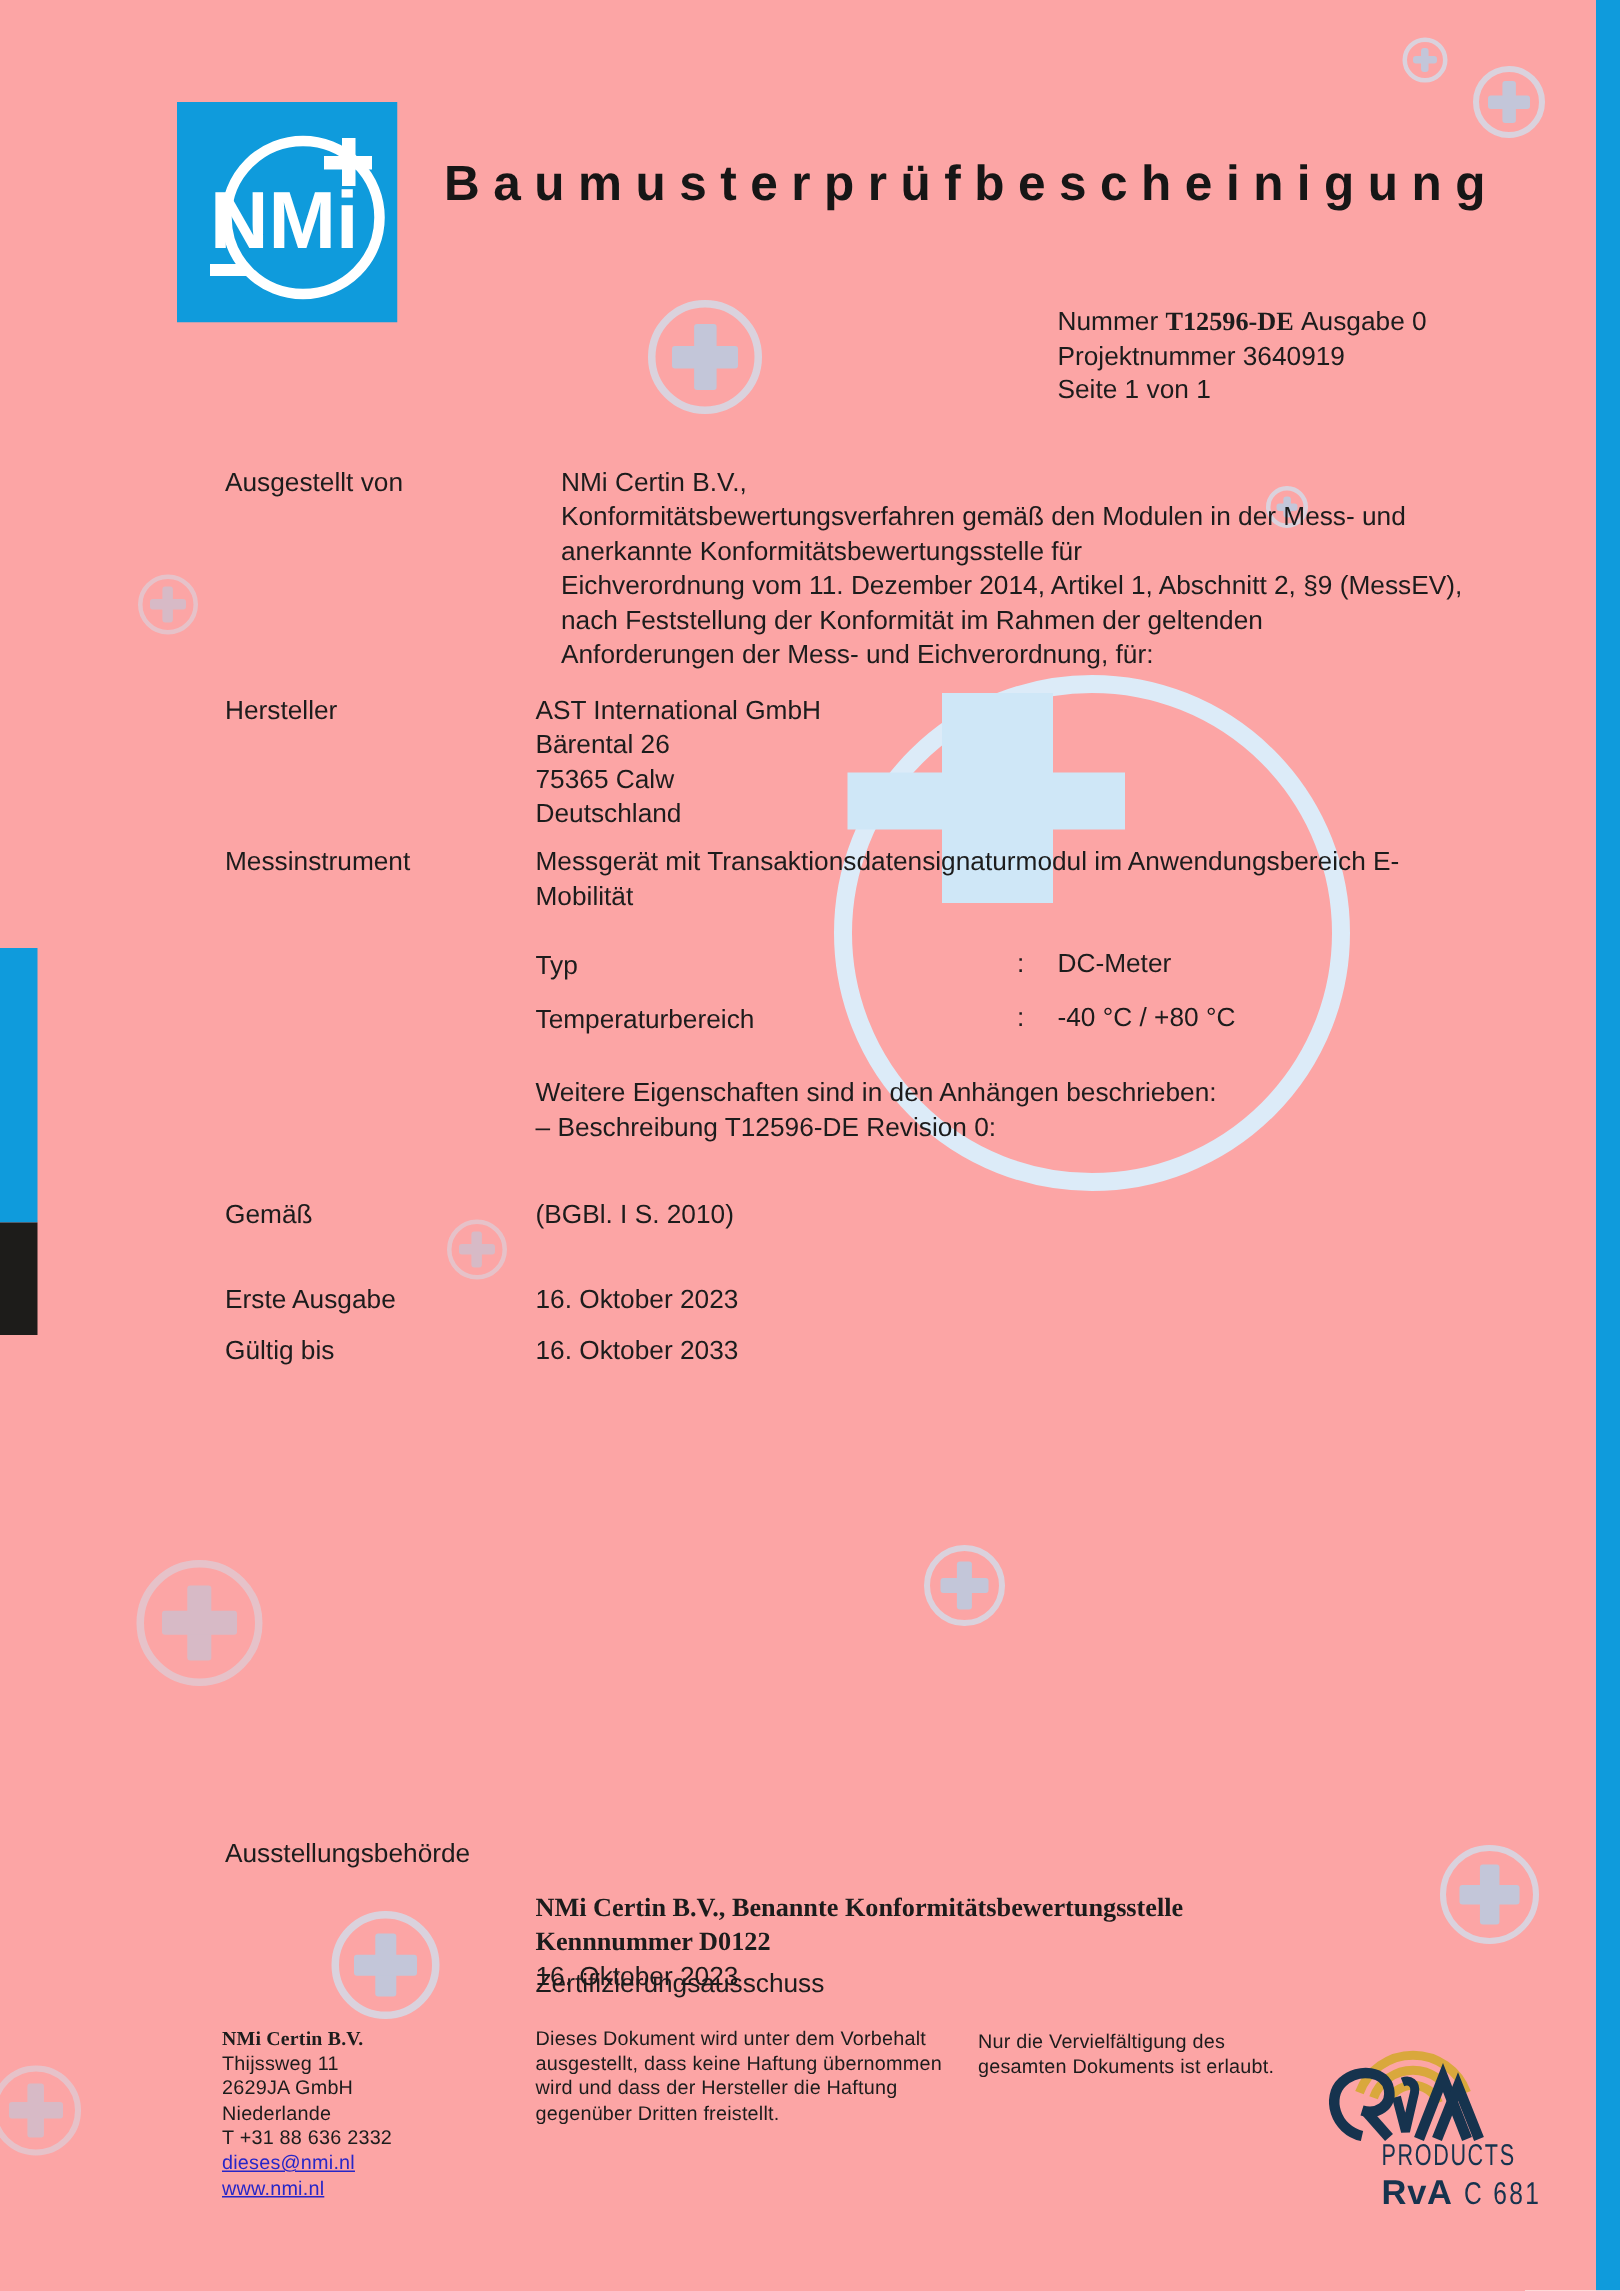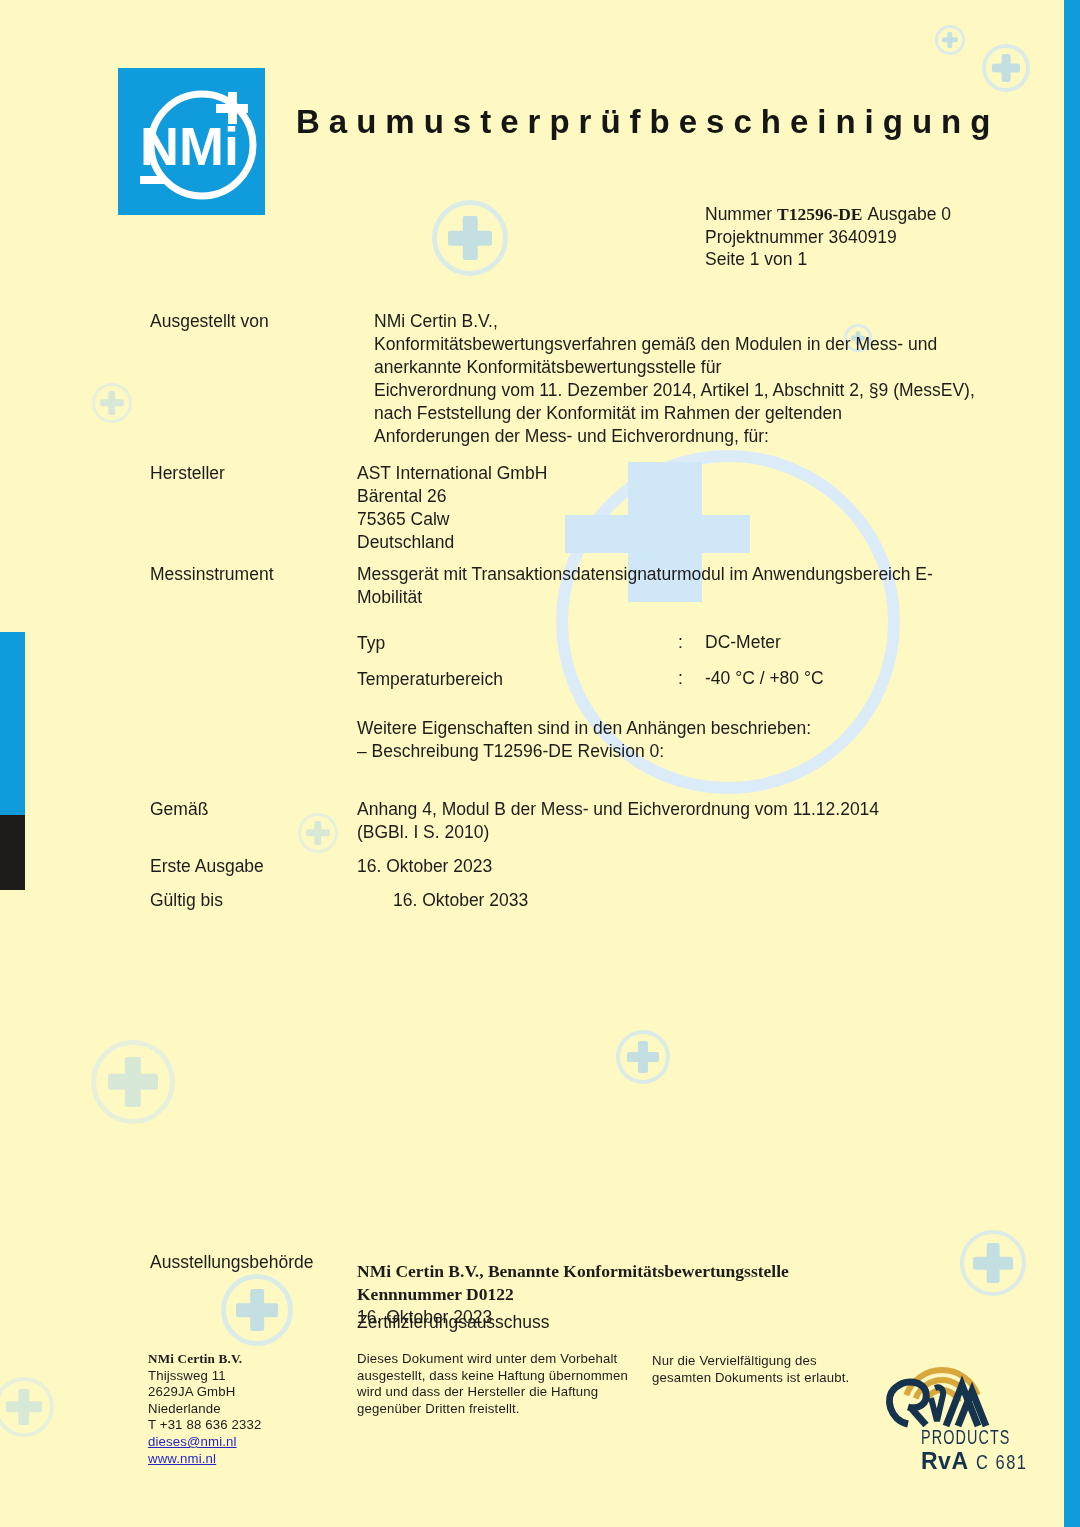--- a/index.html
+++ b/index.html
@@ -1,17 +1,17 @@
 <!DOCTYPE html>
 <html><head>
 <meta charset="utf-8">
 <style>
   html,body{margin:0;padding:0;background:#fff;}
   .page{
-    position:relative;width:1080px;height:1527px;background:#fef9c3;
+    position:relative;width:1080px;height:1527px;background:#fca5a5;
     font-family:"Liberation Sans",sans-serif;color:#1c1c1c;overflow:hidden;
   }
   
   .band-right{position:absolute;top:0;right:0;width:16px;height:1527px;background:#0f9bdc;}
   .bar-left-blue{position:absolute;left:0;top:632px;width:25px;height:183px;background:#0f9bdc;}
   .bar-left-black{position:absolute;left:0;top:815px;width:25px;height:75px;background:#1d1c1a;}
   
   .wm{position:absolute;border:3px solid #cde6f6;border-radius:50%;box-sizing:border-box;}
   .wm::before,.wm::after{content:"";position:absolute;background:#abd5ef;border-radius:2px;}
   .wm::before{left:50%;top:16%;bottom:16%;width:22%;transform:translateX(-50%);}
@@ -119,31 +119,30 @@
   <div class="colon" style="top:668px;">:</div>
   <div class="val2" style="top:668px;">-40 °C / +80 °C</div>
 
   <div class="val" style="top:717px;">
     <div>Weitere Eigenschaften sind in den Anhängen beschrieben:</div>
     <div>– Beschreibung T12596-DE Revision 0:</div>
   </div>
 
   <div class="lbl" style="top:798px;">Gemäß</div>
   <div class="val" style="top:798px;">
-    <div>Anhang 4, Modul B der Mess- und Eichverordnung vom 11.12.2014</div>
     <div>(BGBl. I S. 2010)</div>
   </div>
 
   <div class="lbl" style="top:855px;">Erste Ausgabe</div>
   <div class="val" style="top:855px;">16. Oktober 2023</div>
 
   <div class="lbl" style="top:889px;text-align:right;">Gültig bis</div>
-  <div class="val" style="top:889px;margin-left:36px;">16. Oktober 2033</div>
+  <div class="val" style="top:889px;">16. Oktober 2033</div>
 
-  <div class="lbl" style="top:1224px;margin-top:27px;">Ausstellungsbehörde</div>
+  <div class="lbl" style="top:1224px;">Ausstellungsbehörde</div>
   <div class="val" style="top:1224px;margin-top:36px;">
     <div class="b">NMi Certin B.V., Benannte Konformitätsbewertungsstelle</div>
     <div class="b">Kennnummer D0122</div>
     <div>16. Oktober 2023</div>
   </div>
   <div class="val" style="top:1311px;">Zertifizierungsausschuss</div>
 
   <div class="fsmall" style="left:148px;top:1351px;">
     <div class="b">NMi Certin B.V.</div>
     <div>Thijssweg 11</div>

